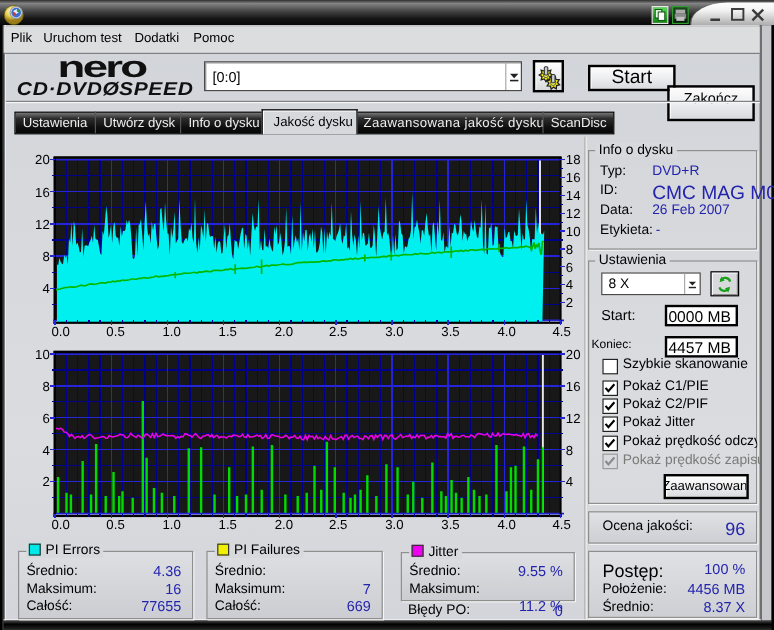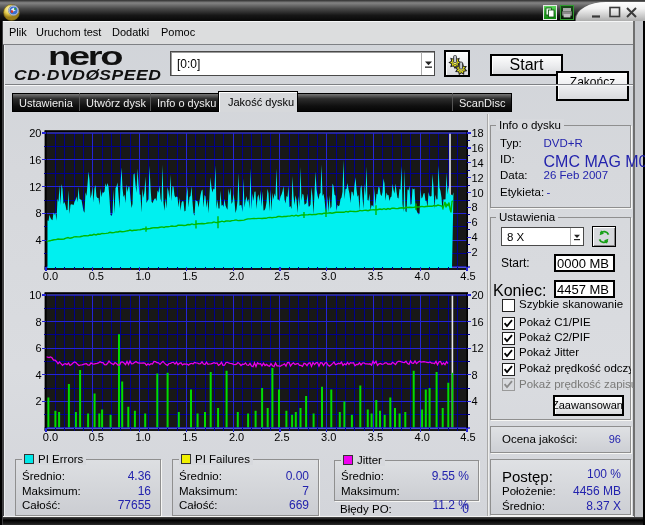--- a/index.html
+++ b/index.html
@@ -98,20 +98,21 @@
   <div class="abs" style="left:5px;top:85px;width:628px;height:1px;background:#f6f7f8"></div>
 
   <div class="abs" style="left:11.5px;top:92.5px;width:500px;height:19.5px;background:linear-gradient(180deg,#777 0,#2c2c2c 28%,#101010 70%,#060606 100%);border:1px solid #000"></div>
   <div class="lab" style="left:19px;top:97px;font-size:11px;color:#eee">Ustawienia</div>
   <div class="abs" style="left:79px;top:93px;width:1px;height:18px;background:#555"></div>
   <div class="lab" style="left:86px;top:97px;font-size:11px;color:#eee">Utwórz dysk</div>
   <div class="abs" style="left:150px;top:93px;width:1px;height:18px;background:#555"></div>
   <div class="lab" style="left:157px;top:97px;font-size:11px;color:#eee">Info o dysku</div>
   <div class="abs" style="left:217.5px;top:91px;width:80.5px;height:21px;background:#d6d8db;border:1px solid #000;border-bottom:none;box-shadow:inset 1px 1px 0 #fff"></div>
   <div class="lab" style="left:228px;top:96px;font-size:11px">Jakość dysku</div>
+  <div class="lab" style="left:303px;top:97px;font-size:11px;color:#eee;letter-spacing:.3px">Zaawansowana jakość dysku</div>
   <div class="abs" style="left:452px;top:93px;width:1px;height:18px;background:#555"></div>
   <div class="lab" style="left:459px;top:97px;font-size:11px;color:#eee">ScanDisc</div>
 
   <svg width="488" height="343" style="position:absolute;left:0;top:112px" font-family="Liberation Sans, sans-serif" font-size="11px" fill="#000">
       <rect x="46" y="21" width="421" height="134" fill="#181818"></rect>
       <rect x="46" y="183" width="421" height="133" fill="#181818"></rect>
       <g shape-rendering="crispEdges">
         <path d="M55.4 21V155M64.7 21V155M74.1 21V155M83.4 21V155M102.1 21V155M111.5 21V155M120.8 21V155M130.2 21V155M148.9 21V155M158.3 21V155M167.6 21V155M177 21V155M195.7 21V155M205 21V155M214.4 21V155M223.8 21V155M242.5 21V155M251.8 21V155M261.2 21V155M270.5 21V155M289.2 21V155M298.6 21V155M308 21V155M317.3 21V155M336 21V155M345.4 21V155M354.7 21V155M364.1 21V155M382.8 21V155M392.2 21V155M401.5 21V155M410.9 21V155M429.6 21V155M438.9 21V155M448.3 21V155M457.6 21V155M46 141.6H467M46 114.8H467M46 88H467M46 61.2H467M46 34.4H467" stroke="#00008c" stroke-width="1"></path>
         <path d="M92.8 21V155M139.6 21V155M186.3 21V155M233.1 21V155M279.9 21V155M326.7 21V155M373.4 21V155M420.2 21V155M467 21V155M46 128.2H467M46 101.4H467M46 74.6H467M46 47.8H467" stroke="#2424d8" stroke-width="1"></path>
         <path d="M55.4 183V316M64.7 183V316M74.1 183V316M83.4 183V316M102.1 183V316M111.5 183V316M120.8 183V316M130.2 183V316M148.9 183V316M158.3 183V316M167.6 183V316M177 183V316M195.7 183V316M205 183V316M214.4 183V316M223.8 183V316M242.5 183V316M251.8 183V316M261.2 183V316M270.5 183V316M289.2 183V316M298.6 183V316M308 183V316M317.3 183V316M336 183V316M345.4 183V316M354.7 183V316M364.1 183V316M382.8 183V316M392.2 183V316M401.5 183V316M410.9 183V316M429.6 183V316M438.9 183V316M448.3 183V316M457.6 183V316M46 302.7H467M46 276.1H467M46 249.5H467M46 222.9H467M46 196.3H467" stroke="#00008c" stroke-width="1"></path>
@@ -213,21 +214,21 @@
   <div class="abs" style="left:592px;top:226px;width:24px;height:21px;background:#d7d9dd;border:1px solid #000;box-shadow:inset 1px 1px 0 #fff,inset -1px -1px 0 #888"></div>
   <svg class="abs" style="left:597px;top:230px" width="14" height="14" viewBox="0 0 14 14">
     <path d="M11.5 4.6 A 4.6 4.6 0 0 0 3.5 3.4" fill="none" stroke="#17a017" stroke-width="1.8"></path>
     <path d="M4.6 0.4 L2.2 4.8 L6.6 4.4 Z" fill="#17a017" transform="rotate(-12 4 3)"></path>
     <path d="M2.5 9.4 A 4.6 4.6 0 0 0 10.5 10.6" fill="none" stroke="#17a017" stroke-width="1.8"></path>
     <path d="M9.4 13.6 L11.8 9.2 L7.4 9.6 Z" fill="#17a017" transform="rotate(-12 10 11)"></path>
   </svg>
   <div class="lab" style="left:501px;top:256px;font-size:12px">Start:</div>
   <div class="abs" style="left:553.5px;top:254px;width:61px;height:18px;background:#fff;border:2px solid #000"></div>
   <div class="lab" style="left:557px;top:256px;font-size:13px">0000 MB</div>
-  <div class="lab" style="left:493px;top:281.5px;font-size:16px">Koniec:</div>
+  <div class="lab" style="left:493px;top:281.5px;font-size:10px">Koniec:</div>
   <div class="abs" style="left:553.5px;top:279.5px;width:61px;height:18px;background:#fff;border:2px solid #000"></div>
   <div class="lab" style="left:557px;top:281.5px;font-size:13px">4457 MB</div>
 
   <div class="cb" style="left:501.5px;top:298.7px;border-color:#222;background:#fff"></div>
     <div class="lab" style="left:519px;top:298.2px;font-size:11.5px;color:#000;width:112px;overflow:hidden">Szybkie skanowanie</div>
     <div class="cb" style="left:501.5px;top:316.5px;border-color:#222;background:#fff"></div>
     <svg class="abs" style="left:501.5px;top:316.5px" width="13" height="13" viewBox="0 0 13 13">
       <path d="M2.6 6.2 L5 9 L10 3.2" fill="none" stroke="#000" stroke-width="1.8"></path>
     </svg>
     <div class="lab" style="left:519px;top:316.0px;font-size:11.5px;color:#000;width:112px;overflow:hidden">Pokaż C1/PIE</div>
@@ -249,42 +250,41 @@
     <div class="cb" style="left:501.5px;top:378.0px;border-color:#9a9a9a;background:#d8dade"></div>
     <svg class="abs" style="left:501.5px;top:378.0px" width="13" height="13" viewBox="0 0 13 13">
       <path d="M2.6 6.2 L5 9 L10 3.2" fill="none" stroke="#8a8a8a" stroke-width="1.8"></path>
     </svg>
     <div class="lab" style="left:519px;top:377.5px;font-size:11.5px;color:#7a7a78;width:115px;overflow:hidden">Pokaż prędkość zapisu</div>
 
   <div class="btn3d" style="left:552.5px;top:394.5px;width:71px;height:21px;font-size:11px;line-height:16px;overflow:hidden;text-indent:-2.5px">Zaawansowany</div>
 
   <div class="gb" style="left:490px;top:426px;width:141px;height:27px;background:linear-gradient(180deg,#dfe1e4,#cdcfd4)"></div>
   <div class="lab" style="left:502px;top:433px;font-size:11.5px">Ocena jakości:</div>
-  <div class="val" style="left:560px;top:432.5px;width:61px;font-size:11px">96</div>
+  <div class="val" style="left:560px;top:432.5px;width:61px;font-size:15px">96</div>
 
   <div class="gb" style="left:490px;top:459px;width:141px;height:56px;background:linear-gradient(180deg,#dfe1e4,#cdcfd4)"></div>
   <div class="lab" style="left:502px;top:467.5px;font-size:15px">Postęp:</div>
   <div class="val" style="left:550px;top:467.0px;width:71px;font-size:12px">100 %</div>
   <div class="lab" style="left:502px;top:484.5px;font-size:11.5px">Położenie:</div>
   <div class="val" style="left:550px;top:484.0px;width:71px;font-size:12px">4456 MB</div>
   <div class="lab" style="left:502px;top:499.5px;font-size:11.5px">Średnio:</div>
   <div class="val" style="left:550px;top:499.0px;width:71px;font-size:12px">8.37 X</div>
 
   <div class="gb" style="left:15px;top:459px;width:146px;height:57px;background:linear-gradient(180deg,#dddfe2,#cbcdd2)"></div>
     <div class="gb-label" style="left:22px;top:452.5px;padding-left:2px"><span style="display:inline-block;width:10px;height:10px;background:#00e8e8;border:1px solid #333;vertical-align:-1px;margin-right:4px"></span>PI Errors</div>
     <div class="lab" style="left:22px;top:470px;font-size:11.5px">Średnio:</div>
     <div class="val" style="left:55px;top:469px;width:96px;font-size:12px">4.36</div>
     <div class="lab" style="left:22px;top:484.5px;font-size:11.5px">Maksimum:</div>
     <div class="val" style="left:55px;top:483.5px;width:96px;font-size:12px">16</div>
     <div class="lab" style="left:22px;top:499px;font-size:11.5px">Całość:</div>
     <div class="val" style="left:55px;top:498px;width:96px;font-size:12px">77655</div>
     <div class="gb" style="left:172px;top:459px;width:147px;height:57px;background:linear-gradient(180deg,#dddfe2,#cbcdd2)"></div>
     <div class="gb-label" style="left:179px;top:452.5px;padding-left:2px"><span style="display:inline-block;width:10px;height:10px;background:#f0f000;border:1px solid #333;vertical-align:-1px;margin-right:4px"></span>PI Failures</div>
     <div class="lab" style="left:179px;top:470px;font-size:11.5px">Średnio:</div>
-    <div class="val" style="left:212px;top:469px;width:97px;font-size:12px">0.00</div>
     <div class="lab" style="left:179px;top:484.5px;font-size:11.5px">Maksimum:</div>
     <div class="val" style="left:212px;top:483.5px;width:97px;font-size:12px">7</div>
     <div class="lab" style="left:179px;top:499px;font-size:11.5px">Całość:</div>
     <div class="val" style="left:212px;top:498px;width:97px;font-size:12px">669</div>
     <div class="gb" style="left:334px;top:460px;width:145px;height:41px;background:linear-gradient(180deg,#dddfe2,#cbcdd2)"></div>
     <div class="gb-label" style="left:341px;top:453.5px;padding-left:2px"><span style="display:inline-block;width:10px;height:10px;background:#f000f0;border:1px solid #333;vertical-align:-1px;margin-right:4px"></span>Jitter</div>
     <div class="lab" style="left:341px;top:470px;font-size:11.5px">Średnio:</div>
     <div class="val" style="left:374px;top:469px;width:95px;font-size:12px">9.55 %</div>
     <div class="lab" style="left:341px;top:484.5px;font-size:11.5px">Maksimum:</div>
     <div class="val" style="left:374px;top:498px;width:95px;font-size:12px">11.2 %</div>

